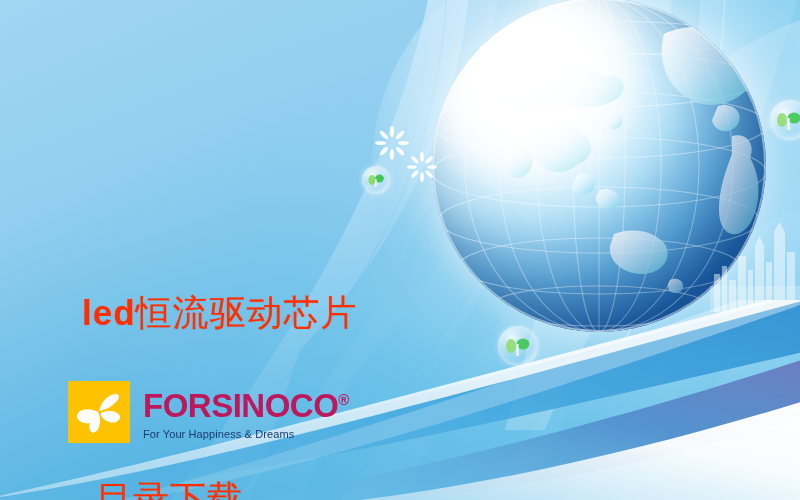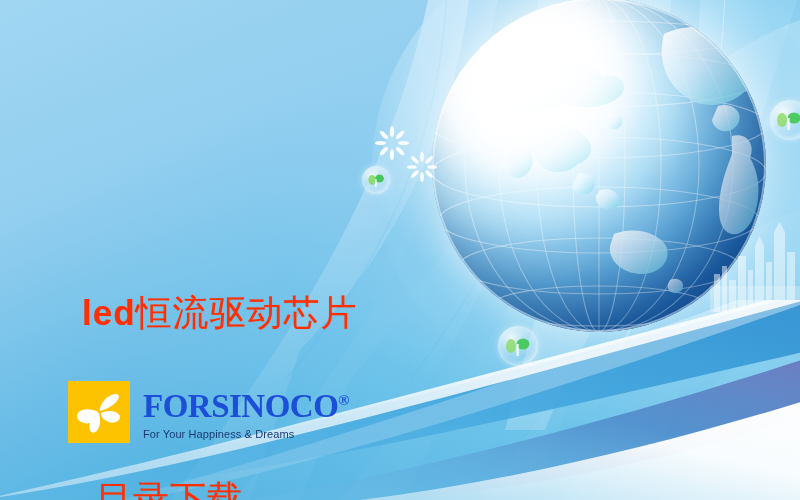--- a/index.html
+++ b/index.html
@@ -88,22 +88,22 @@
 
   
   #logo { left: 68px; top: 381px; display: flex; align-items: flex-start; }
   #logo-mark {
     width: 62px; height: 62px; background: #fdc300;
     display: block; flex: 0 0 auto;
   }
   #logo-text { margin-left: 13px; padding-top: 2px; }
   #logo-word {
     display: block;
-    color: #1d4ed8;
-    font-family: Liberation Serif, serif;
+    color: #be185d;
+    font-family: Liberation Sans, sans-serif;
     font-weight: bold;
     font-size: 33px;
     letter-spacing: -0.5px;
     line-height: 34px;
     white-space: nowrap;
   }
   #logo-reg { font-size: 15px; vertical-align: super; letter-spacing: 0; }
   #logo-tagline {
     display: block;
     color: #1a3a72;

